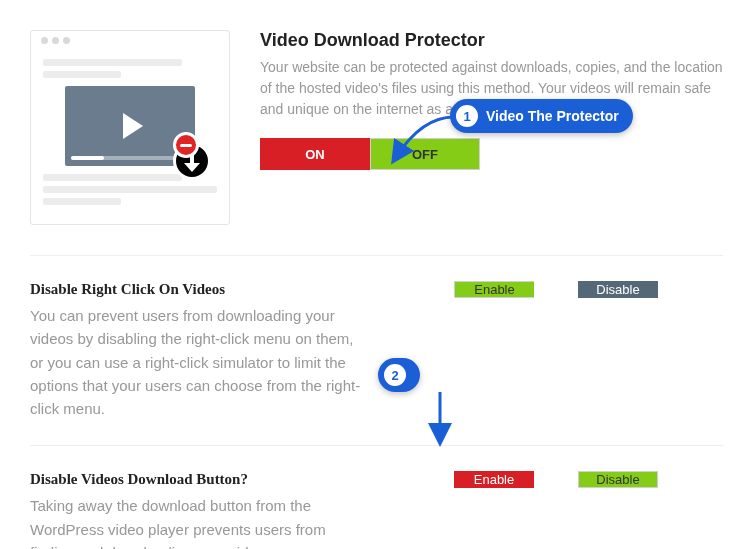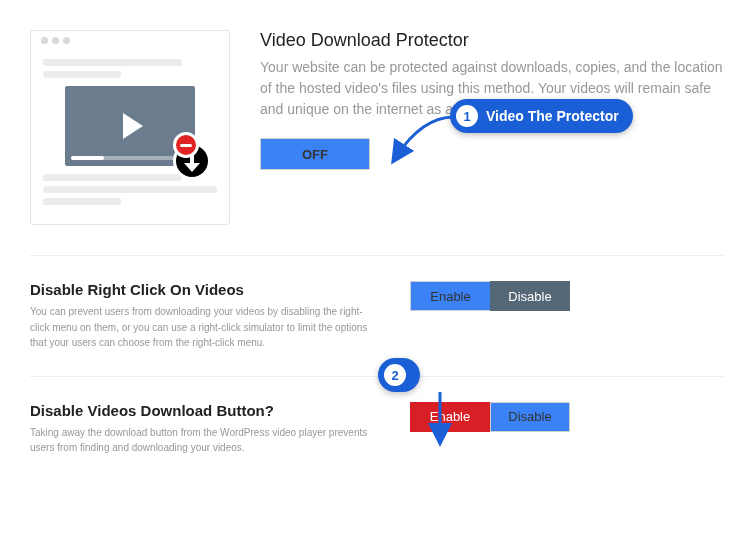--- a/index.html
+++ b/index.html
@@ -116,82 +116,84 @@
     width:0;height:0;
     border-left:8px solid transparent;
     border-right:8px solid transparent;
     border-top:9px solid #fff;
   }
 
   .content { flex: 1; }
   h2.title {
     margin: 0 0 6px 0;
     font-size: 18px;
-    font-weight: 400;
+    font-weight: 700;
     color: #222;
   }
   .desc {
     color: #989898;
     font-size: 14px;
     line-height: 1.5;
     margin-bottom: 18px;
   }
   .toggle-row {
     display: flex;
   }
   .toggle-btn {
     width: 110px;
     height: 32px;
     display:flex; align-items:center; justify-content:center;
     font-size: 13px;
     font-weight: 600;
     border: 1px solid #d0d0d0;
     cursor:pointer;
-    background:#3b82f6;
+    background:#84cc16;
     color:#333;
   }
   .toggle-btn.red-active {
     background: #d71f25;
     color:#fff;
     border-color:#d71f25;
   }
   .toggle-btn.gray-active {
     background: #556877;
     color:#fff;
     border-color:#556877;
   }
   .toggle-btn.left { border-right: none; }
   .toggle-btn.left.red-active { border-right: 1px solid #d71f25;}
   .toggle-small .toggle-btn{
     width: 80px;
-    height: 30px;
+    height: 17px;
     font-weight: 400;
     font-size: 13px;
+    margin-left: 44px;
   }
 
   .section-2, .section-3 {
     display: flex;
     gap: 40px;
     padding: 25px 0;
     position: relative;
   }
   .section-2 { border-bottom: 1px solid #eee; }
   .left-col {
     width: 340px;
     flex-shrink: 0;
   }
   h3.opt-title {
     margin: 0 0 6px 0;
     font-size: 15px;
     font-weight: 600;
     color: #222;
+    font-family: Liberation Serif, serif;
   }
   .opt-desc {
     color: #989898;
-    font-size: 10px;
+    font-size: 15px;
     line-height: 1.55;
   }
 
   
   .callout {
     position: absolute;
     z-index: 10;
   }
   .pill {
     background: #1a5fd6;
@@ -246,20 +248,21 @@
       <div class="mock-line med"></div>
       <div class="mock-line full"></div>
       <div class="mock-line short"></div>
     </div>
   </div>
 
   <div class="content">
     <h2 class="title">Video Download Protector</h2>
     <div class="desc">Your website can be protected against downloads, copies, and the location of the hosted video's files using this method. Your videos will remain safe and unique on the internet as a result.</div>
     <div class="toggle-row">
+      <div class="toggle-btn left red-active">ON</div>
       <div class="toggle-btn">OFF</div>
     </div>
   </div>
 
   <div class="callout" style="left:420px; top:69px;">
     <div class="pill">
       <span class="num">1</span>
       <span>Video The Protector</span>
     </div>
     <svg class="arrow-svg" style="left:-68px; top:12px;" width="78" height="60">

